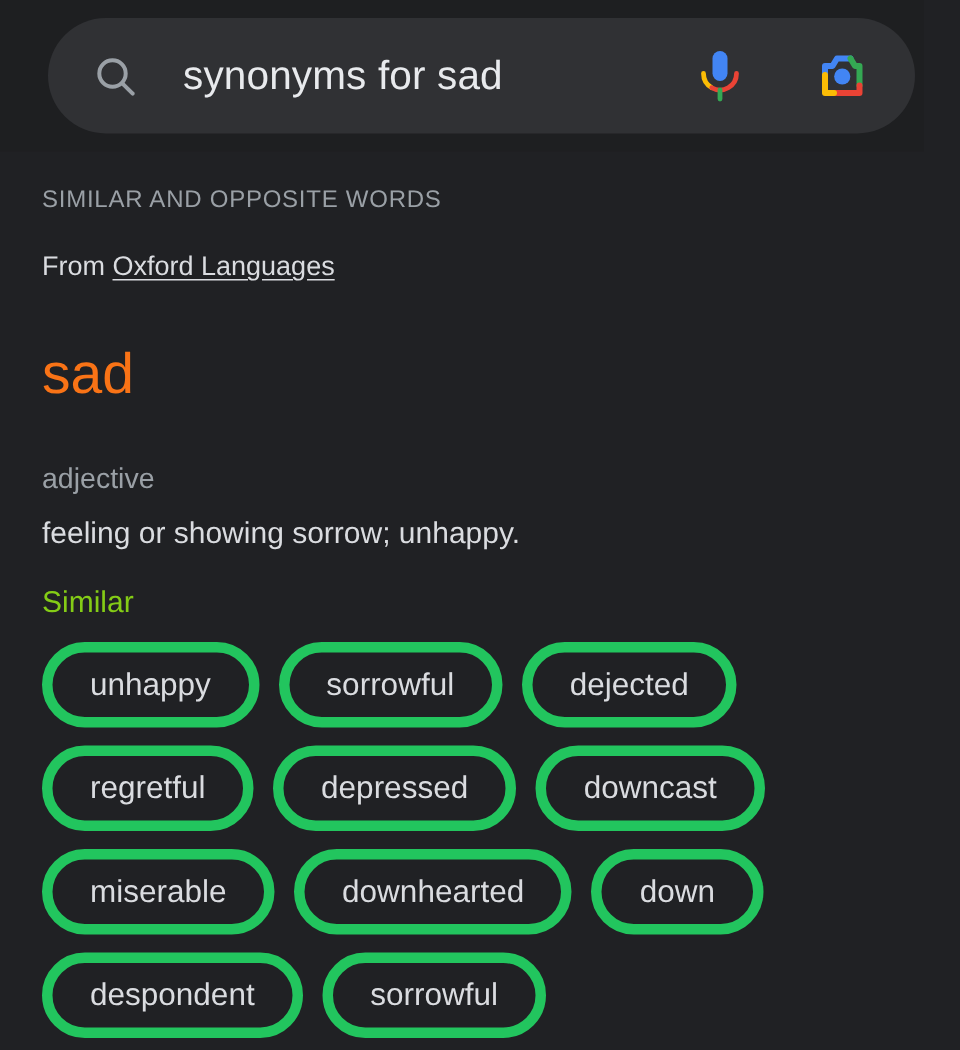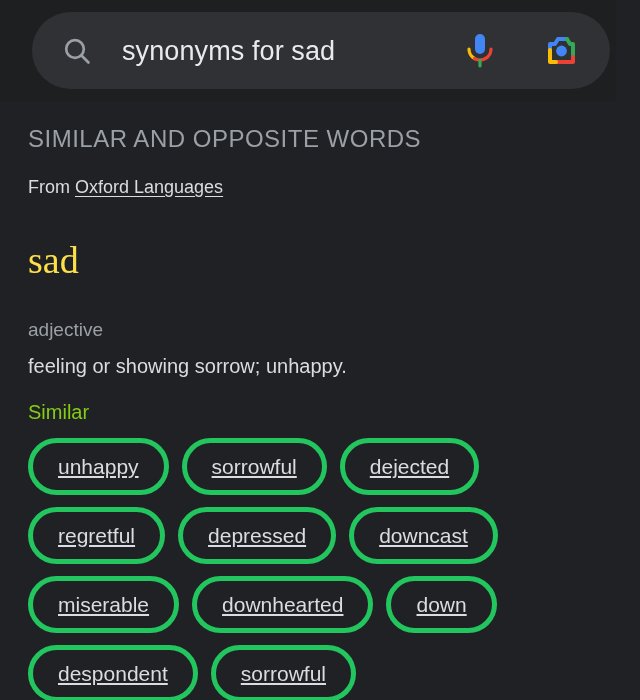--- a/index.html
+++ b/index.html
@@ -91,45 +91,44 @@
   .content {
     position: absolute;
     left: 0;
     top: 101px;
     width: 640px;
     padding: 0 28px;
   }
 
   .section-label {
     margin-top: 24px;
-    font-size: 24px;
+    font-size: 16px;
     letter-spacing: 0.5px;
     color: #9aa0a6;
     white-space: nowrap;
   }
 
   .source-line {
     margin-top: 24px;
     font-size: 18px;
     color: #dadce0;
   }
 
   .source-link {
     color: #dadce0;
     text-decoration: underline;
     text-underline-offset: 3px;
   }
 
   .headword {
     margin-top: 43px;
     font-size: 38px;
-    color: #fde047;
+    color: #f97316;
     font-weight: 400;
     line-height: 1;
-    font-family: Liberation Serif, serif;
   }
 
   .pos {
     margin-top: 40px;
     font-size: 19px;
     color: #9aa0a6;
   }
 
   .definition {
     margin-top: 13px;
@@ -151,28 +150,27 @@
     gap: 12px 13px;
     width: 584px;
   }
 
   .chip {
     display: inline-flex;
     align-items: center;
     justify-content: center;
     height: 57px;
     padding: 0 25px;
-    border: 5px solid #22c55e;
+    border: 7px solid #22c55e;
     border-radius: 29px;
     background: transparent;
     color: #dadce0;
     font-size: 21px;
     white-space: nowrap;
     cursor: pointer;
-    text-decoration: underline;
   }
 </style>
 </head>
 <body>
 
 <div class="page">
 
   <div class="search-header">
     <div class="search-pill">
 

